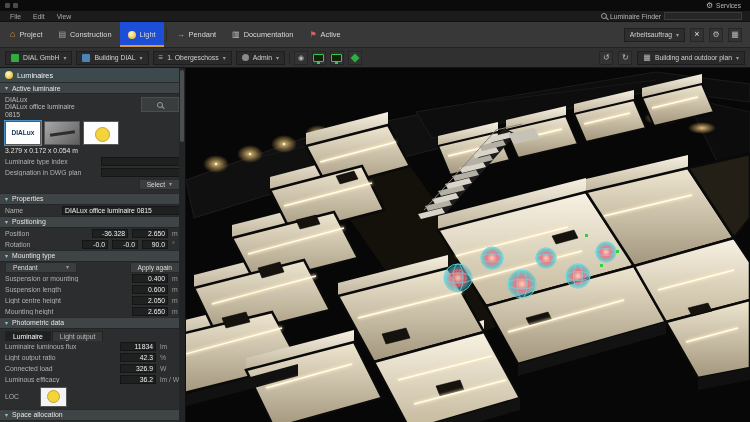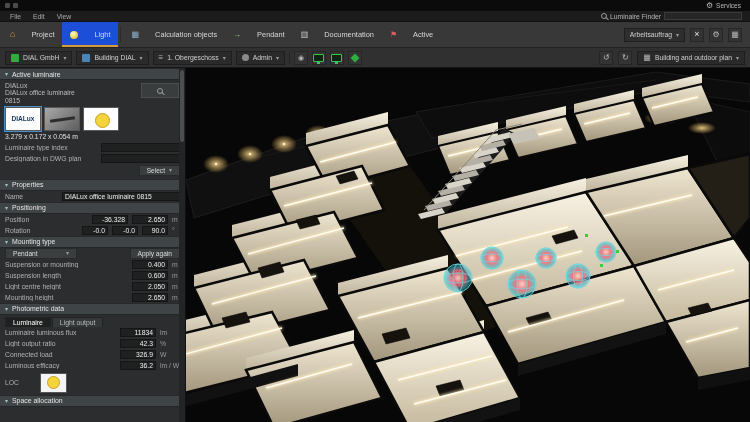--- a/index.html
+++ b/index.html
@@ -10,21 +10,21 @@
   
   .titlebar{height:11px;background:#0b0b0b;display:flex;align-items:center;padding:0 5px;font-size:6.5px;color:#9a9a9a;gap:3px}
   .win-dot{width:5px;height:5px;background:#4a4a4a;border-radius:1px}
   .spacer{flex:1}
   .tb-item{display:flex;align-items:center;gap:3px;padding:0 4px;color:#b8b8b8}
   .menubar{height:11px;background:#1c1c1c;display:flex;align-items:center;padding:0 4px;font-size:6.8px;color:#a8a8a8;border-bottom:1px solid #111}
   .mi{padding:0 6px}
   .finder-field{width:78px;height:8px;background:#262626;border:1px solid #3a3a3a}
 
   .ribbon{height:26px;background:#383838;border-bottom:1px solid #232323;display:flex;align-items:stretch;padding:0 2px}
-  .rtab{display:flex;align-items:center;gap:16px;padding:0 8px;font-size:7.4px;color:#d8d8d8;cursor:default}
+  .rtab{display:flex;align-items:center;gap:4px;padding:0 8px;font-size:7.4px;color:#d8d8d8;cursor:default}
   .rtab.active{background:#1d4ed8;box-shadow:inset 0 -2px 0 #d89b33}
   .rsep{width:1px;background:#2a2a2a;margin:5px 2px}
   .ribbon-right{margin-left:auto;display:flex;align-items:center;gap:5px;padding-right:6px}
   .dd{background:#2e2e2e;border:1px solid #1f1f1f;height:14px;display:flex;align-items:center;gap:4px;padding:0 5px;font-size:6.8px;color:#cfcfcf;white-space:nowrap}
   .icon-btn{min-width:14px;height:14px;display:flex;align-items:center;justify-content:center;color:#c0c0c0;background:#333;border:1px solid #262626}
 
   .toolbar{height:20px;background:#303030;border-bottom:1px solid #161616;display:flex;align-items:center;gap:4px;padding:0 5px;font-size:6.8px}
   .tb-dd{background:#2a2a2a;border:1px solid #1e1e1e;height:14px;display:flex;align-items:center;gap:4px;padding:0 5px;color:#d0d0d0;white-space:nowrap}
   .tsep{width:1px;height:12px;background:#222}
   .toolbar-right{margin-left:auto;display:flex;align-items:center;gap:5px}
@@ -128,29 +128,29 @@
       <span>Luminaire Finder</span>
       <span class="finder-field"></span>
     </div>
   </div>
 
   <div class="ribbon">
     <div class="rtab">
       <span class="i i-house"></span>
       <span>Project</span>
     </div>
+    <div class="rtab">
+      <span class="i i-wall"></span>
+      <span>Construction</span>
+    </div>
     <div class="rtab active">
       <span class="i i-bulb"></span>
       <span>Light</span>
     </div>
     <div class="rsep"></div>
-    <div class="rtab">
-      <span class="i i-calc"></span>
-      <span>Calculation objects</span>
-    </div>
     <div class="rtab">
       <span class="i i-export"></span>
       <span>Pendant</span>
     </div>
     <div class="rtab">
       <span class="i i-doc"></span>
       <span>Documentation</span>
     </div>
     <div class="rtab">
       <span class="i i-flag"></span>
@@ -219,20 +219,24 @@
         <span>Building and outdoor plan</span>
         <span class="i i-chev"></span>
       </div>
     </div>
   </div>
 
   <div class="content">
 
     <aside class="sidebar">
 
+      <div class="panel-title">
+        <span class="i i-bulb"></span>
+        <span>Luminaires</span>
+      </div>
 
       <div class="sec-hdr">
         <span class="i i-chev-acc"></span>
         <span>Active luminaire</span>
       </div>
 
       <div class="alum">
         <div class="brand-line">DIALux</div>
         <div class="brand-line">DIALux office luminaire</div>
         <div class="brand-line">0815</div>

